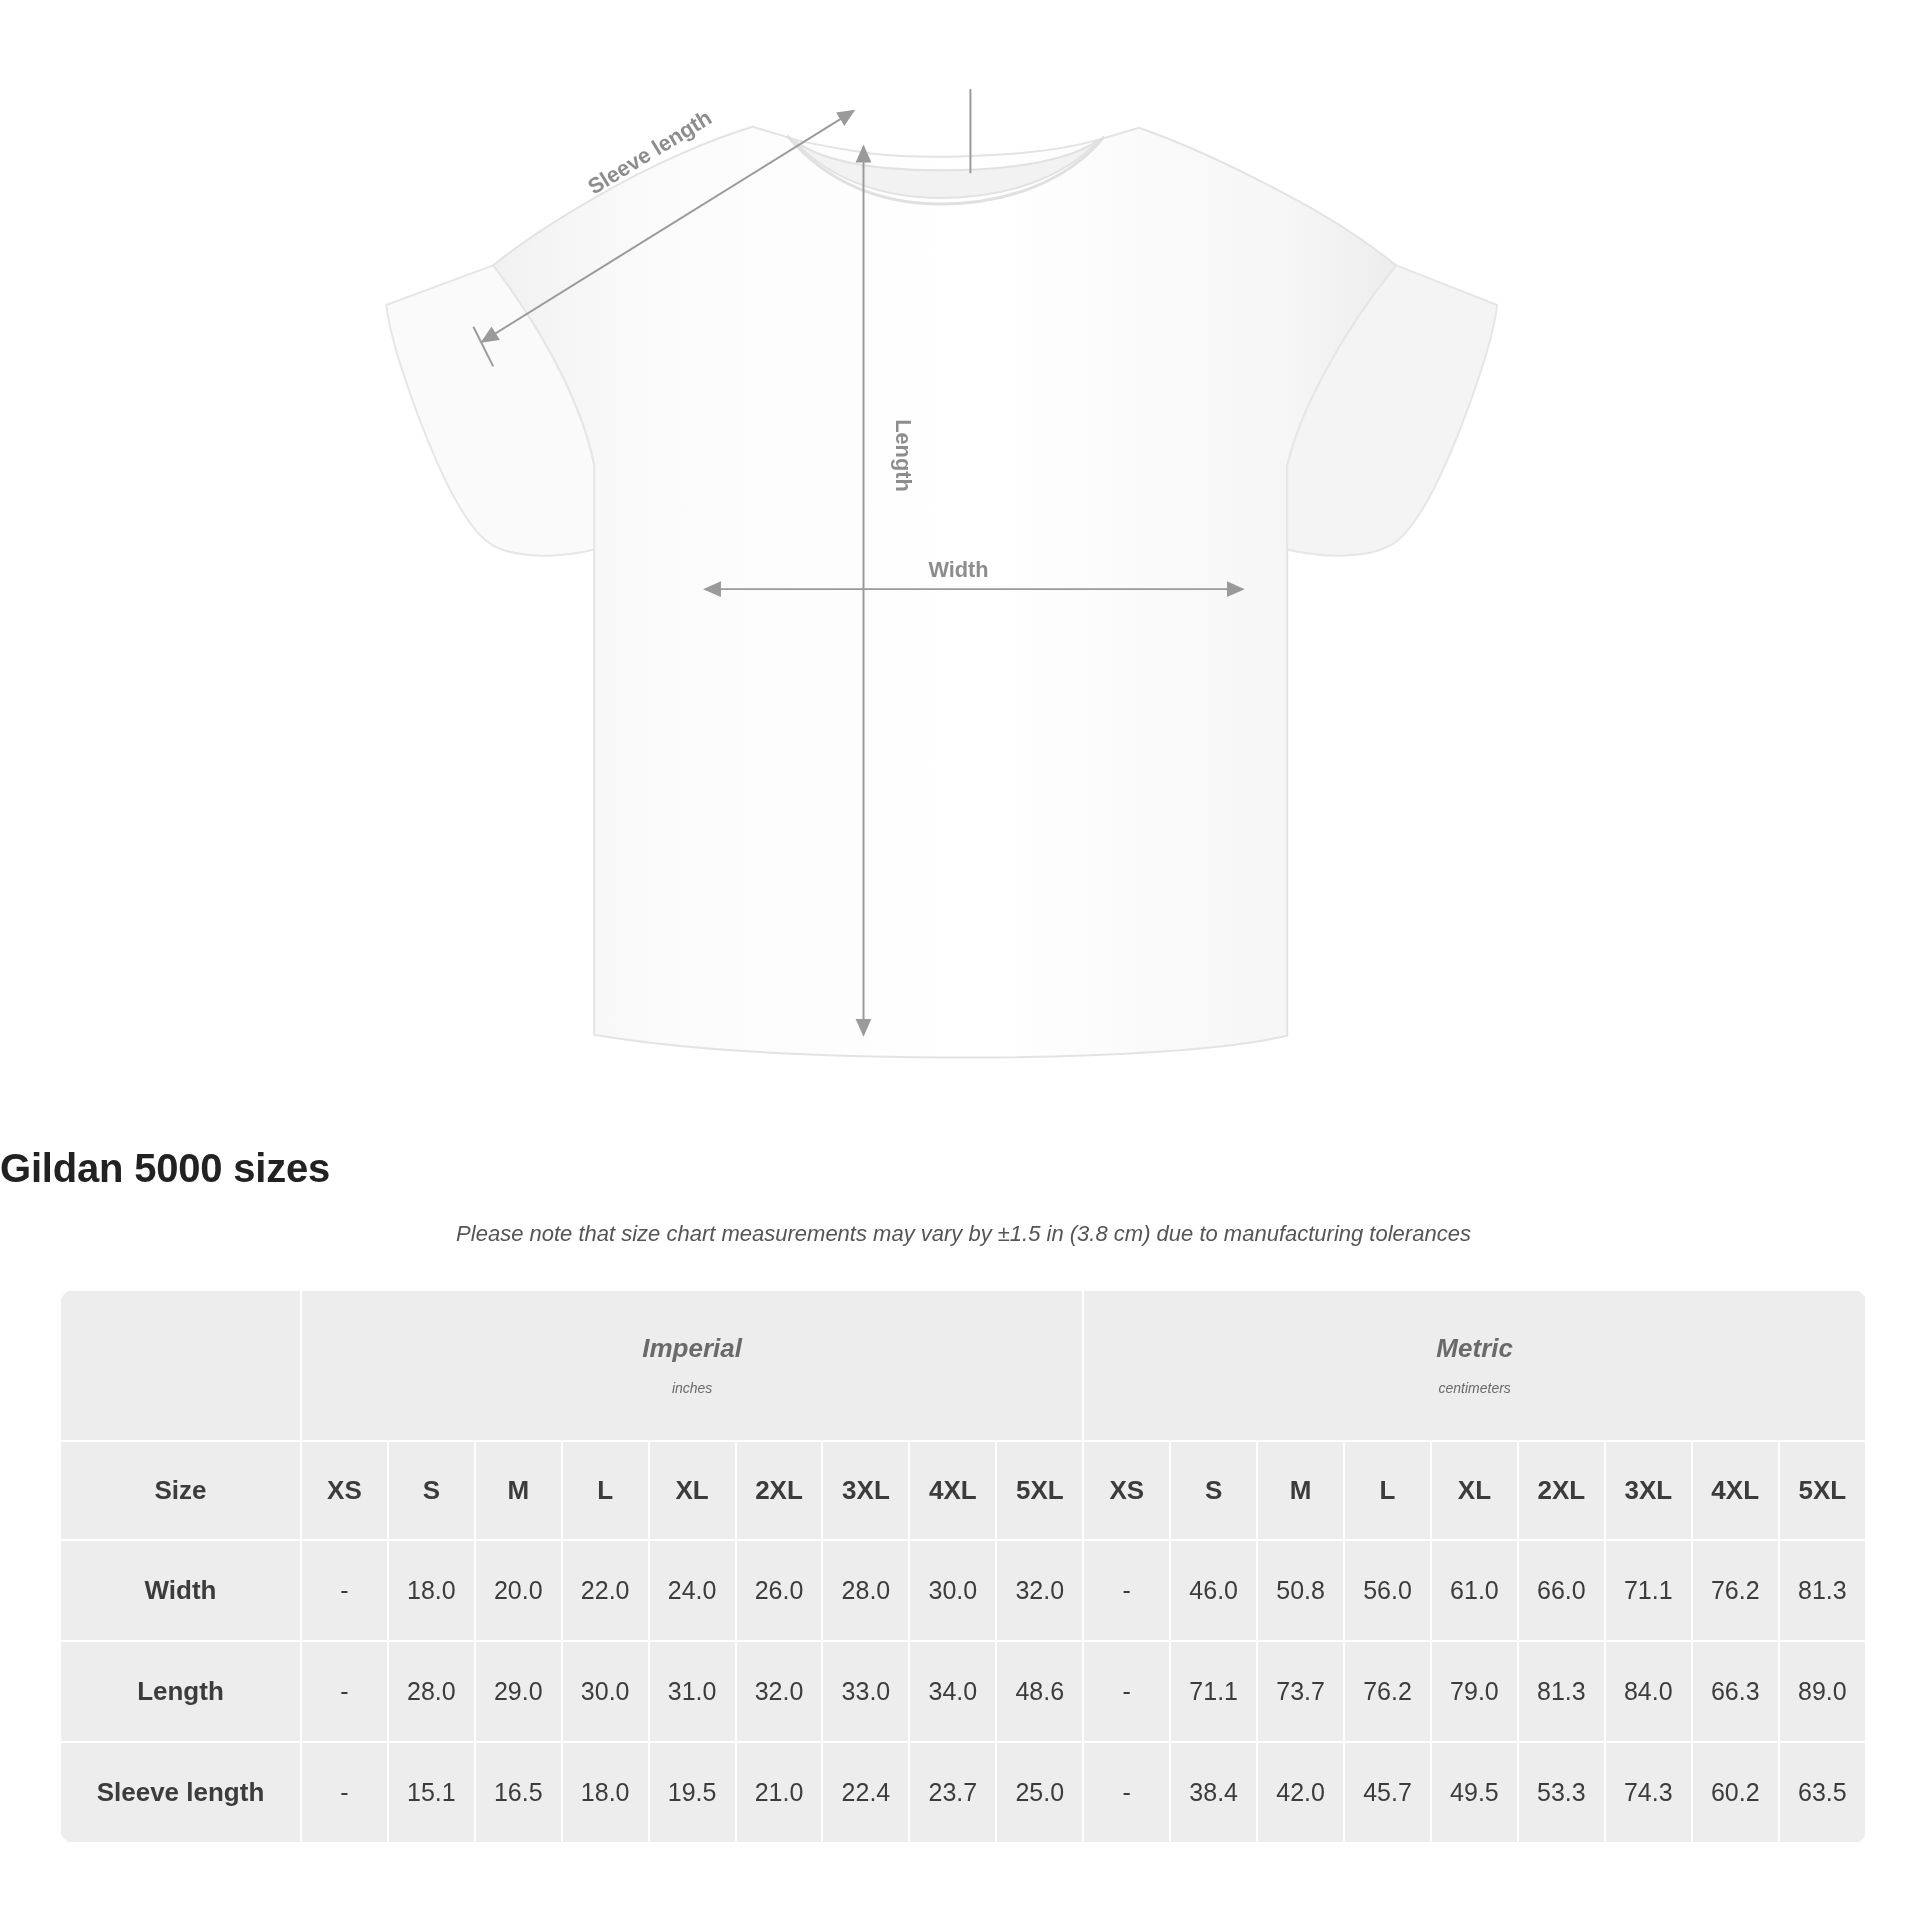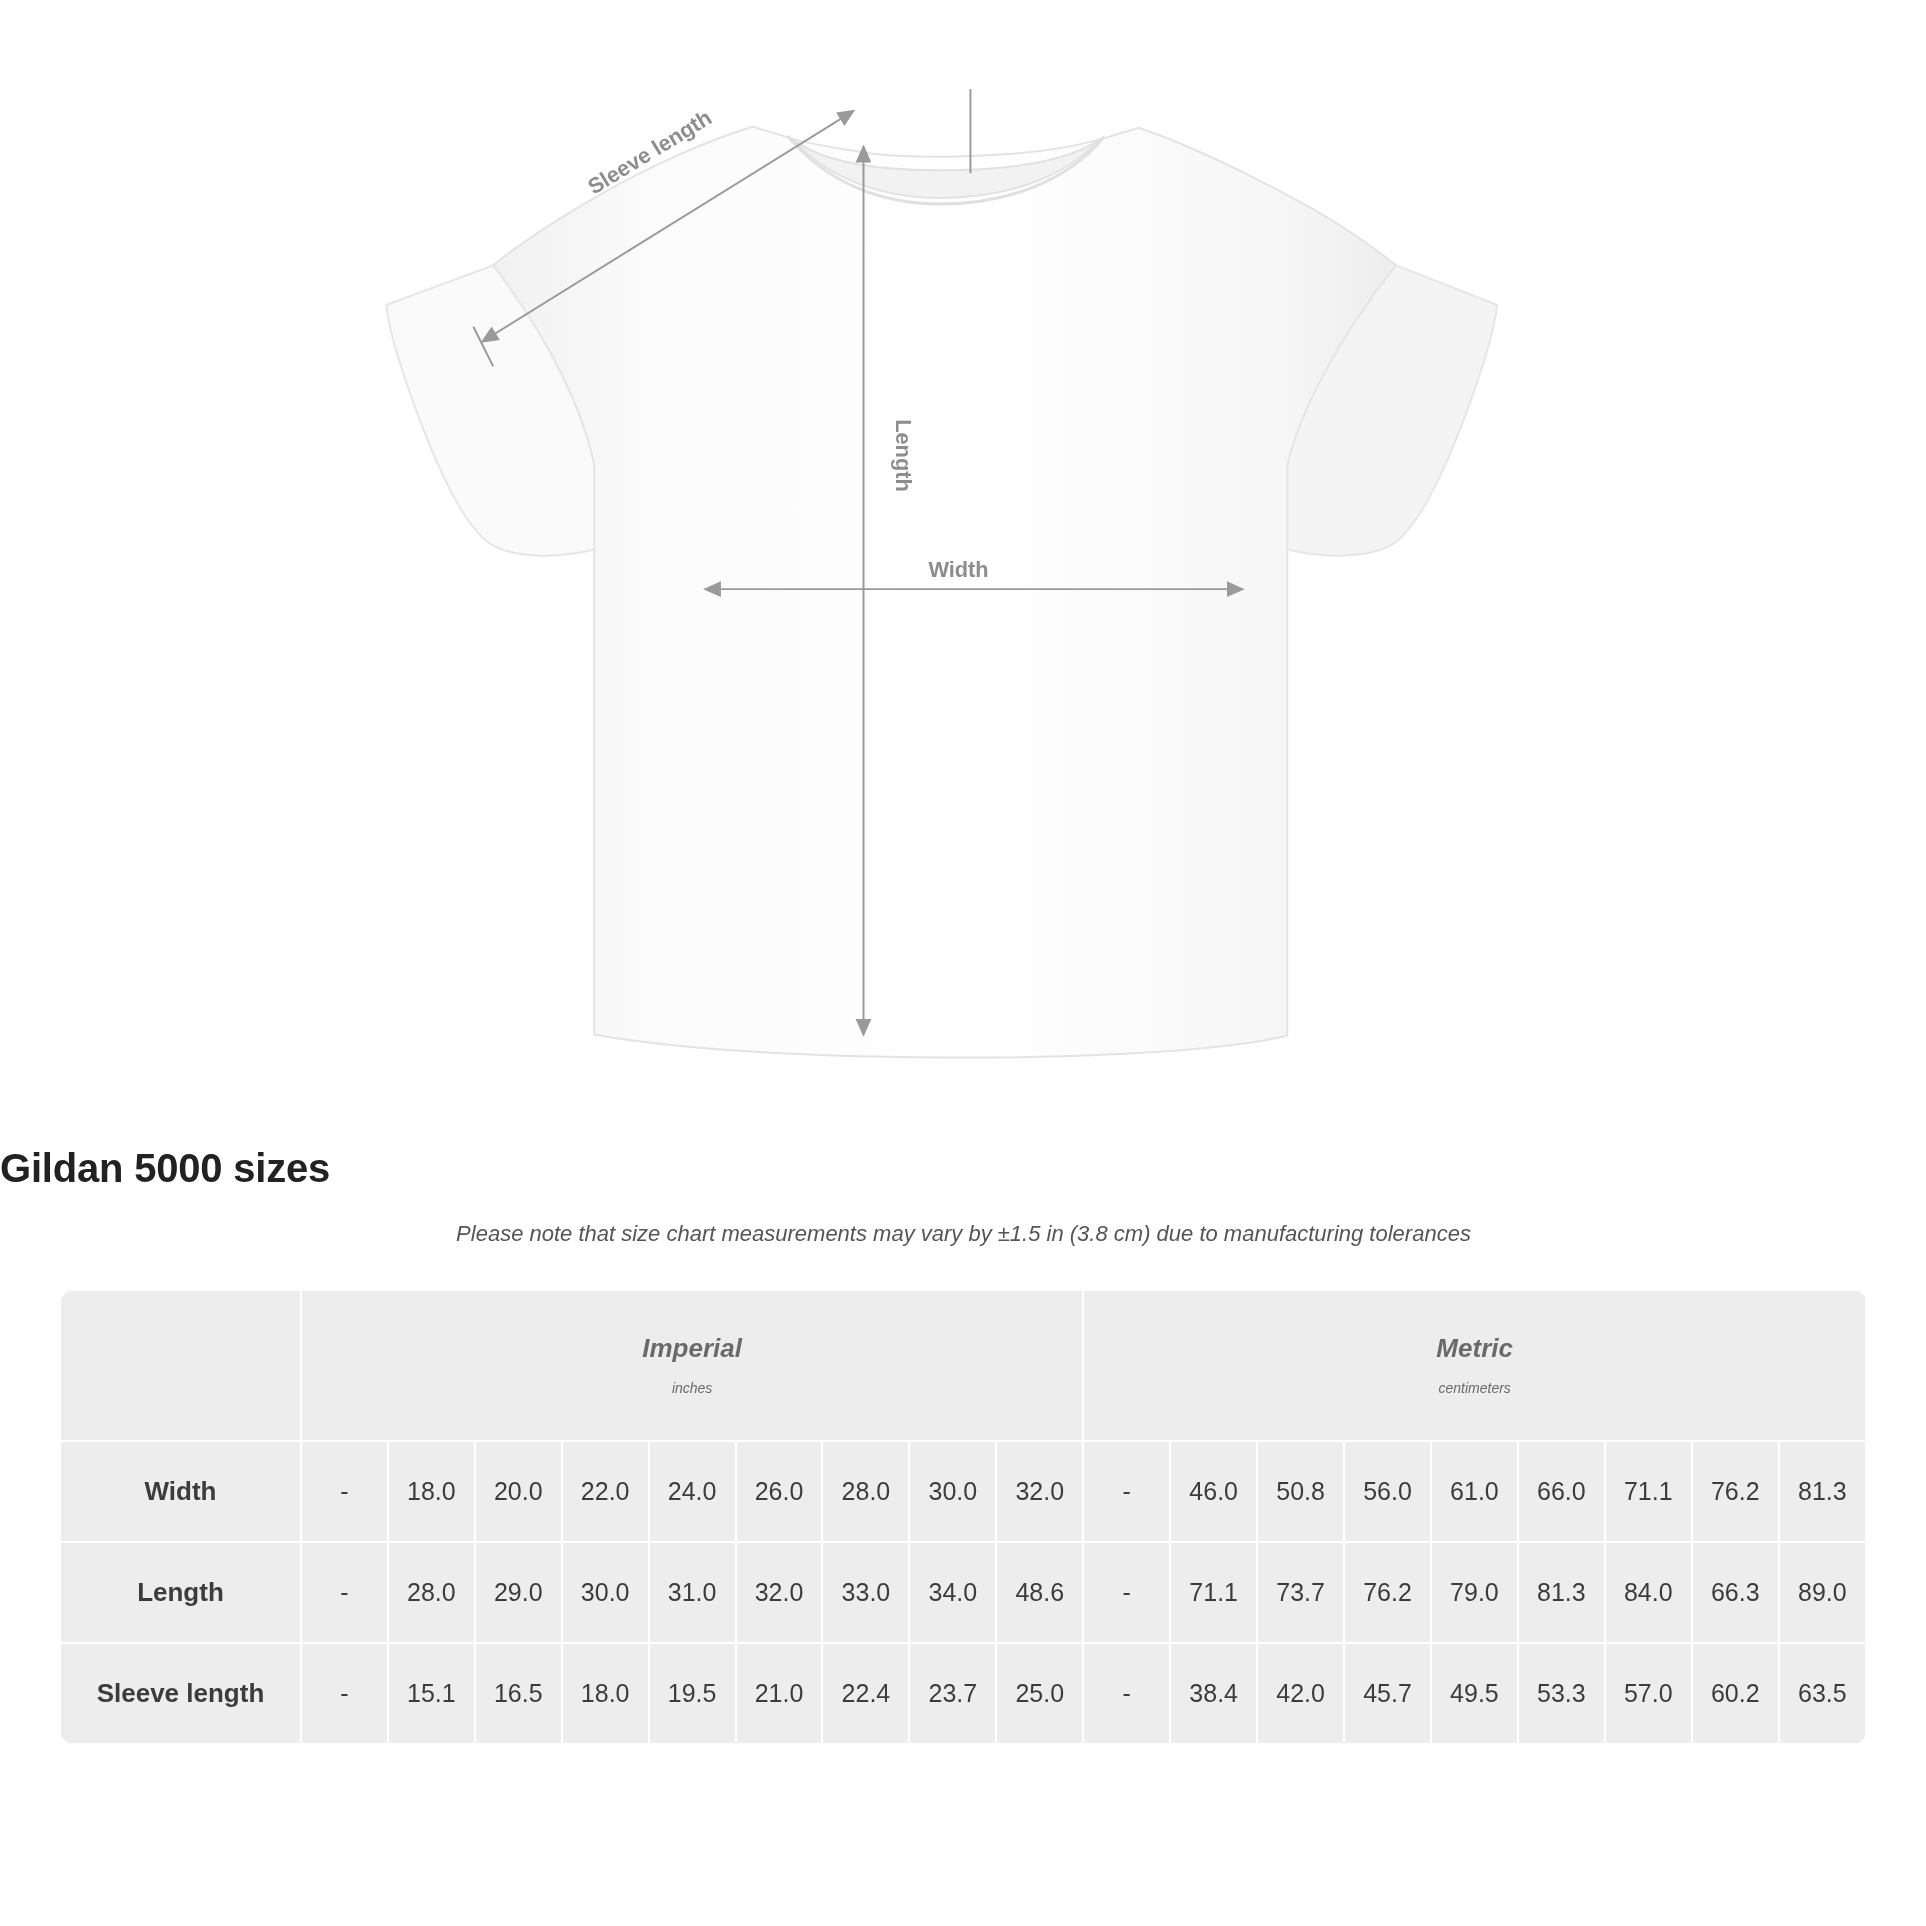--- a/index.html
+++ b/index.html
@@ -221,20 +221,41 @@
           <td colspan="9">
             <div class="unit-name">Imperial</div>
             <div class="unit-sub">inches</div>
           </td>
           <td colspan="9">
             <div class="unit-name">Metric</div>
             <div class="unit-sub">centimeters</div>
           </td>
         </tr>
 
+        <tr class="head-row">
+          <td class="rowlabel">Size</td>
+          <td>XS</td>
+          <td>S</td>
+          <td>M</td>
+          <td>L</td>
+          <td>XL</td>
+          <td>2XL</td>
+          <td>3XL</td>
+          <td>4XL</td>
+          <td>5XL</td>
+          <td>XS</td>
+          <td>S</td>
+          <td>M</td>
+          <td>L</td>
+          <td>XL</td>
+          <td>2XL</td>
+          <td>3XL</td>
+          <td>4XL</td>
+          <td>5XL</td>
+        </tr>
 
         <tr class="data-row">
           <td class="rowlabel">Width</td>
           <td>-</td>
           <td>18.0</td>
           <td>20.0</td>
           <td>22.0</td>
           <td>24.0</td>
           <td>26.0</td>
           <td>28.0</td>
@@ -283,21 +304,21 @@
           <td>21.0</td>
           <td>22.4</td>
           <td>23.7</td>
           <td>25.0</td>
           <td>-</td>
           <td>38.4</td>
           <td>42.0</td>
           <td>45.7</td>
           <td>49.5</td>
           <td>53.3</td>
-          <td>57.0</td>
+          <td>74.3</td>
           <td>60.2</td>
           <td>63.5</td>
         </tr>
       </tbody>
     </table>
   </div>
 
 </div>
 
 

